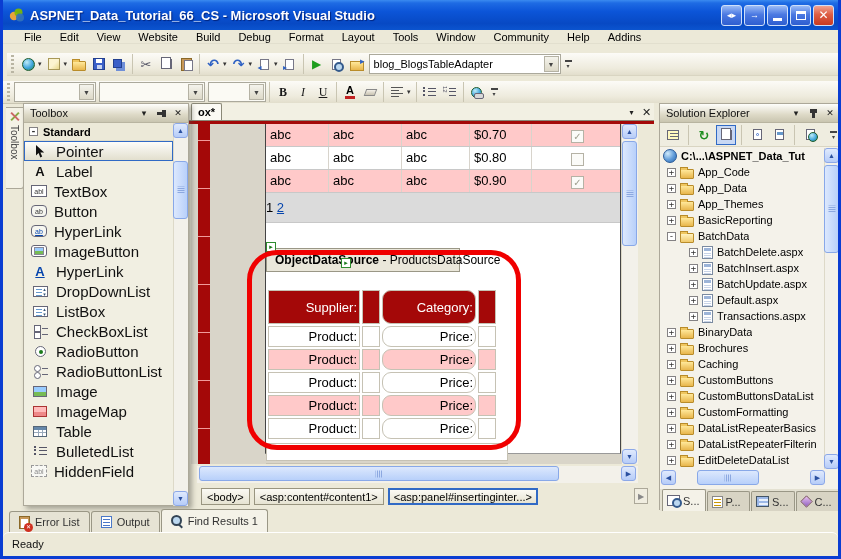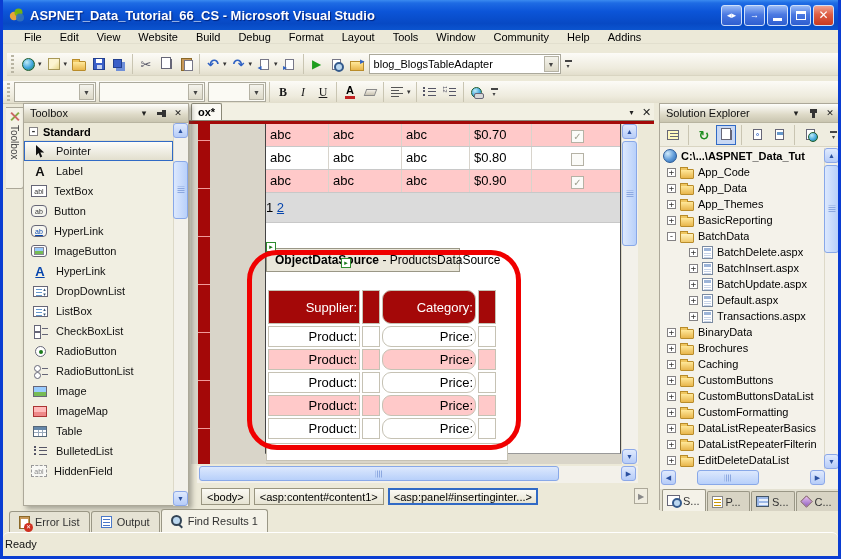--- a/index.html
+++ b/index.html
@@ -90,21 +90,21 @@
   .toolbox{left:20px;top:103px;width:166px;height:403px;background:#F1EFE2;border:1px solid #ACA899;box-shadow:3px 3px 5px rgba(80,80,70,.45);}
   .tw-title{height:19px;display:flex;align-items:center;padding:0 3px 0 6px;font-size:11px;color:#111;
     background:linear-gradient(180deg,#FEFEFB,#DDD9C6 60%,#C9C5B0);border-bottom:1px solid #B8B4A0;}
   .tw-btns{margin-left:auto;display:flex;gap:3px;align-items:center;}
   .tw-b{width:14px;height:14px;display:flex;align-items:center;justify-content:center;font-size:9px;color:#222;}
   .i-pin{width:3px;height:9px;background:#333;position:relative;transform:rotate(90deg);}
   .i-pin::before{content:"";position:absolute;left:-2px;top:0;width:7px;height:4px;background:#333;}
   .tbx-body{position:absolute;left:0;top:19px;right:15px;bottom:0;overflow:hidden;}
   .tbx-sec{display:flex;align-items:center;gap:5px;height:18px;padding-left:5px;font-size:11px;font-weight:bold;background:#ECE9D8;border-bottom:1px solid #E0DCC8;}
   .expbox{width:9px;height:9px;border:1px solid #848284;background:#fff;font-size:9px;line-height:7px;text-align:center;color:#333;flex:0 0 auto;font-family:"DejaVu Sans Mono",monospace;}
-  .titem{display:flex;align-items:center;gap:7px;height:20px;padding-left:7px;font-size:11px;color:#111;}
+  .titem{display:flex;align-items:center;gap:7px;height:20px;padding-left:7px;font-size:15px;color:#111;}
   .titem.sel{background:linear-gradient(180deg,#FDFDFA,#E2DFCE);border:1px solid #316AC5;padding-left:6px;height:20px;}
   .ti{width:18px;height:14px;display:inline-flex;align-items:center;justify-content:center;flex:0 0 auto;font-size:9px;}
   .i-label::before{content:"A";font-weight:bold;font-size:13px;color:#111;}
   .i-textbox{border:1px solid #667;background:#fff;width:16px;height:12px;font-size:7px;color:#333;}
   .i-textbox::before{content:"abl";}
   .i-btn{border:1px solid #667;border-radius:4px;background:#F6F6F0;width:16px;height:12px;font-size:7px;color:#333;}
   .i-btn::before{content:"ab";}
   .i-btn.lnk{color:#0645AD;text-decoration:underline;}
   .i-ibtn{border:1px solid #667;border-radius:3px;background:#fff;width:16px;height:12px;}
   .i-ibtn::before{content:"";width:8px;height:6px;background:linear-gradient(180deg,#9CF 55%,#7B5 55%);border:1px solid #889;}
@@ -214,21 +214,21 @@
   .btab{height:21px;display:flex;align-items:center;gap:5px;font-size:11px;color:#333;padding:0 9px;border:1px solid #9A9786;border-bottom:none;border-radius:3px 3px 0 0;background:#E6E3D4;margin-right:1px;}
   .btab.active{background:#F4F2E8;height:23px;}
   .i-errlist{width:11px;height:13px;background:#C89858;border:1px solid #8A6828;position:relative;}
   .i-errlist::before{content:"";position:absolute;left:1px;top:2px;width:7px;height:9px;background:#fff;}
   .i-errlist::after{content:"✕";position:absolute;right:-4px;bottom:-4px;color:#fff;background:#D03020;border-radius:50%;width:9px;height:9px;font-size:6px;line-height:9px;text-align:center;}
   .i-output{width:11px;height:12px;background:#fff;border:1px solid #4A78C8;position:relative;}
   .i-output::before{content:"";position:absolute;left:1px;top:2px;width:7px;height:1px;background:#4A78C8;box-shadow:0 3px 0 #4A78C8,0 6px 0 #4A78C8;}
   .i-find{width:12px;height:12px;position:relative;}
   .i-find::before{content:"";position:absolute;left:0;top:0;width:7px;height:7px;border:2px solid #345;border-radius:50%;background:#BCD8F0;}
   .i-find::after{content:"";position:absolute;right:0;bottom:0;width:5px;height:2px;background:#345;transform:rotate(45deg);}
-  .statusbar{left:0;top:532px;width:835px;height:24px;background:#ECE9D8;border-top:1px solid #FFF;font-size:11px;padding:5px 0 0 2px;color:#111;border-radius:6px;}
+  .statusbar{left:0;top:532px;width:835px;height:24px;background:#ECE9D8;border-top:1px solid #FFF;font-size:11px;padding:5px 0 0 9px;color:#111;border-radius:6px;}
   .splitter{left:651px;top:103px;width:5px;height:407px;background:#ECE9D8;}
 </style>
 </head>
 <body>
 
 <div class="window">
 
   <div class="abs titlebar">
     <svg width="16" height="16" viewBox="0 0 16 16">
       <circle cx="5" cy="9" r="4.2" fill="#E8A33D"></circle>

